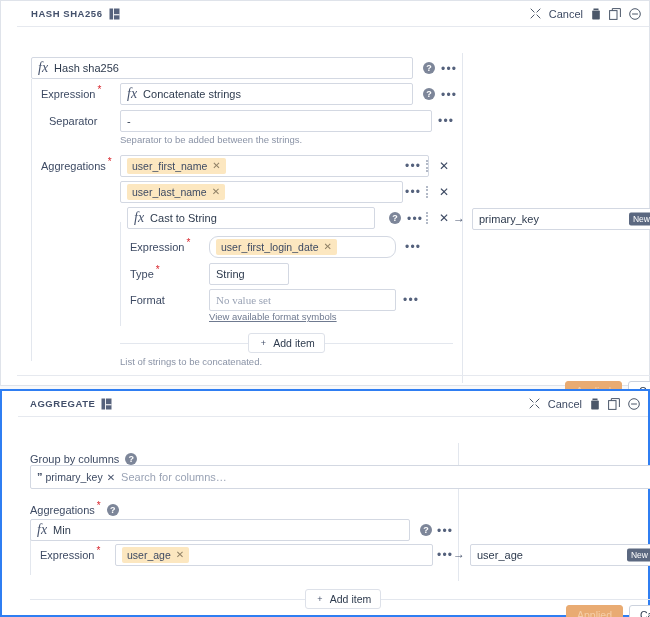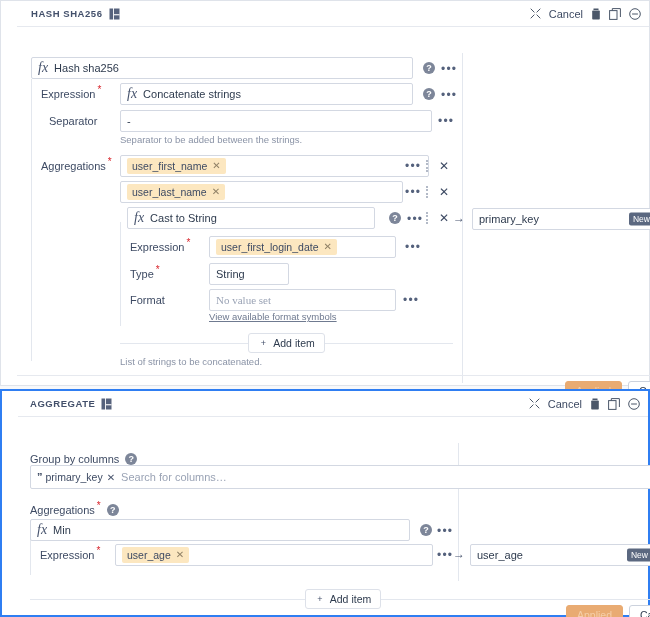--- a/index.html
+++ b/index.html
@@ -257,21 +257,21 @@
       <div class="abs arrow" style="left:436px;top:185px;">→</div>
 
       <div class="abs input" style="left:455px;top:181px;width:186px;">
         <span>primary_key</span>
         <span class="newbadge">New</span>
       </div>
 
       <div class="abs label" style="left:113px;top:209px;">
         <span>Expression</span><span class="req">*</span>
       </div>
-      <div class="abs input" style="left:192px;top:209px;width:187px;">
+      <div class="abs input" style="left:192px;top:209px;width:187px;border-radius:9px;">
         <span class="chip">
           <span>user_first_login_date</span>
           <span class="x">✕</span>
         </span>
       </div>
       <div class="abs dots" style="left:388px;top:216px;">•••</div>
 
       <div class="abs label" style="left:113px;top:236px;">
         <span>Type</span><span class="req">*</span>
       </div>

